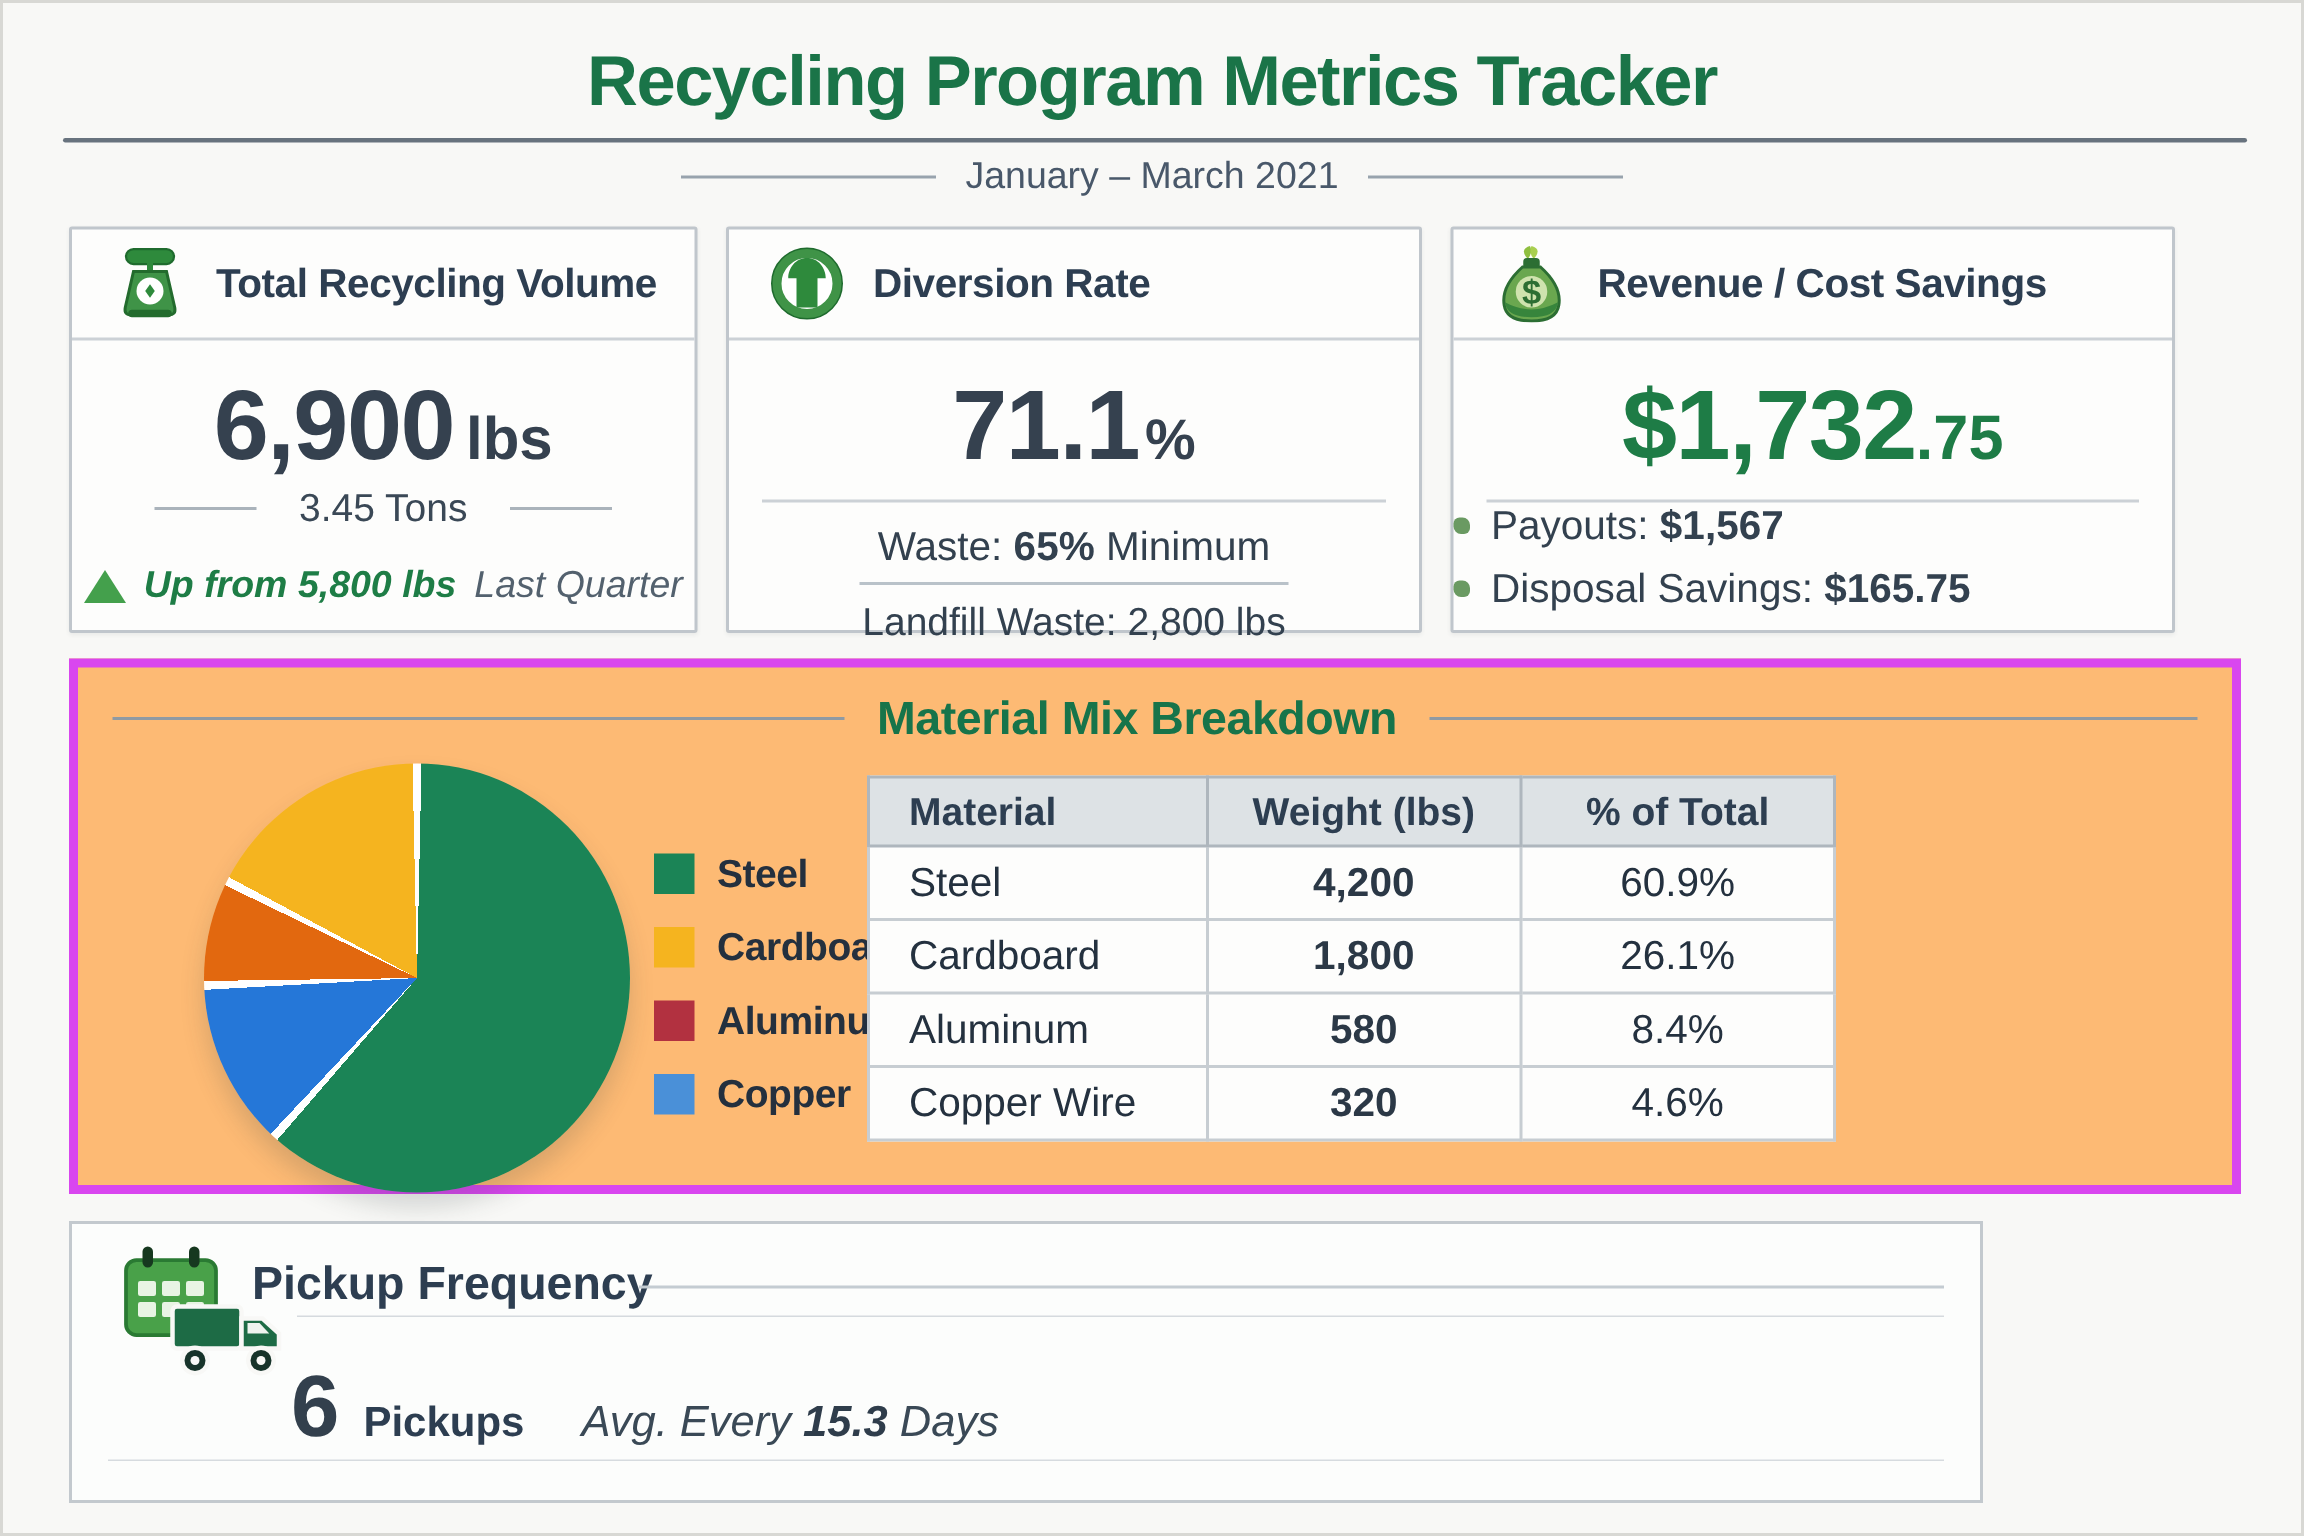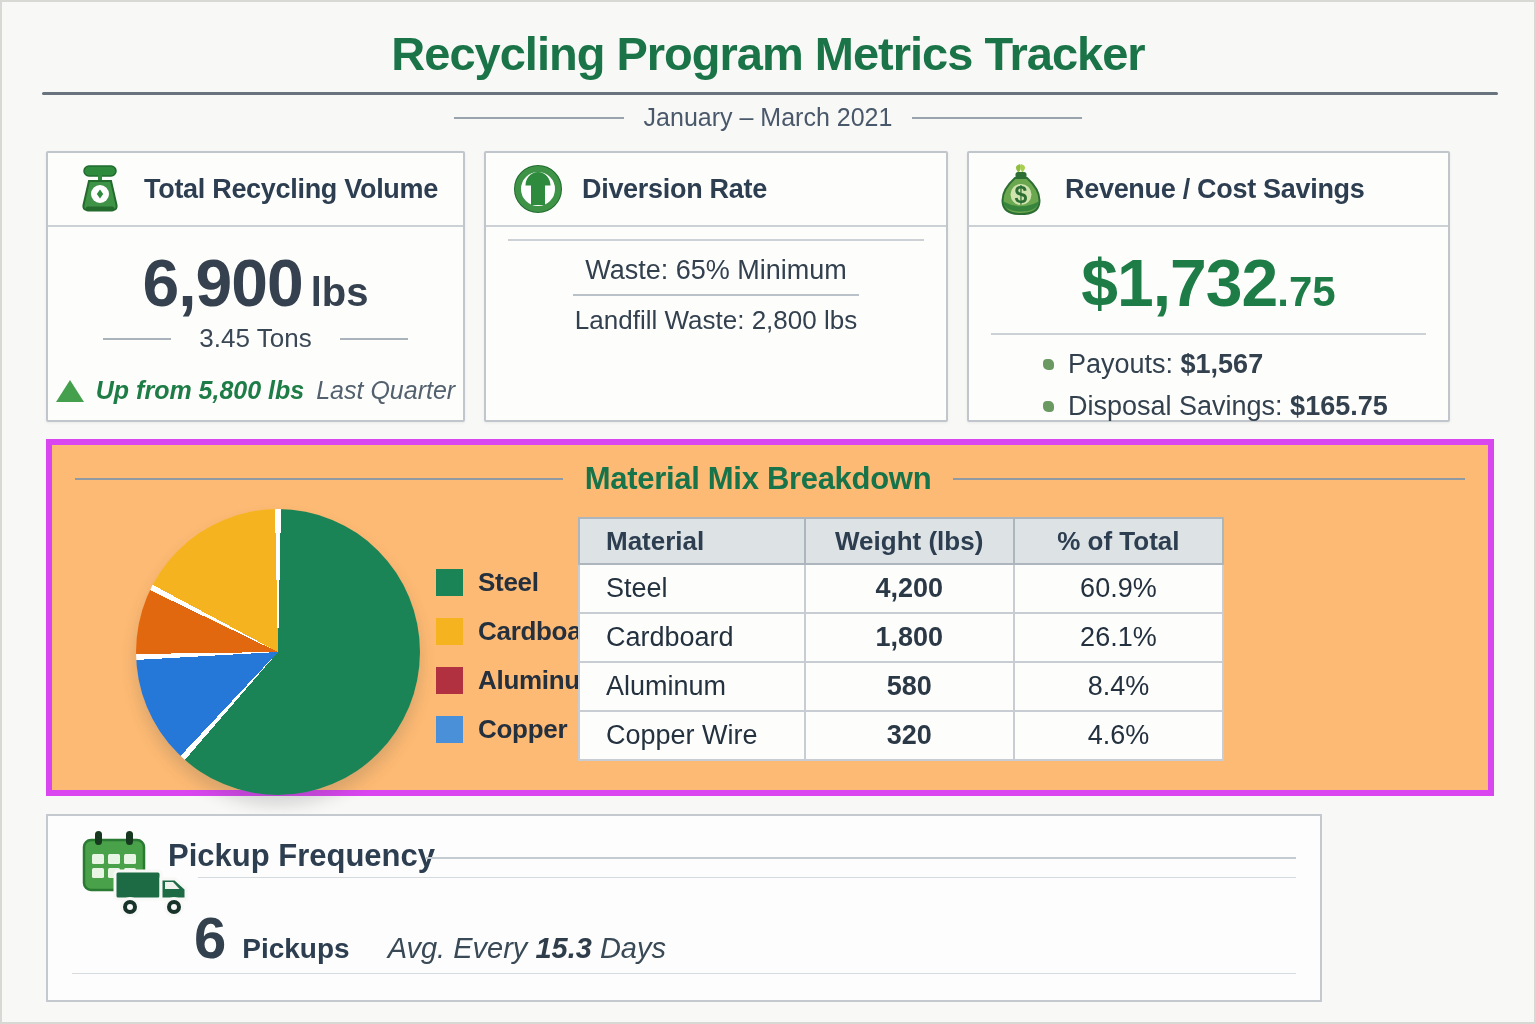--- a/index.html
+++ b/index.html
@@ -71,25 +71,25 @@
     width:0; height:0;
     border-left:14px solid transparent; border-right:14px solid transparent;
     border-bottom:22px solid #44a04c;
   }
   .trend-highlight { font-size:25px; font-style:italic; font-weight:700; color:#1e7d46; }
   .trend-note { font-size:25px; font-style:italic; color:#53616e; }
 
   .inner-divider { margin:12px 22px 0 22px; height:2px; background:#ccd1d6; }
 
   .goal-row { margin-top:14px; text-align:center; font-size:27px; color:#33414f; }
-  .goal-bold { font-weight:400;margin-top:28px; }
+  .goal-bold { font-weight:700;margin-top:28px; }
   .goal-underline { width:286px; height:2px; background:#b9c2c9; margin:8px auto 0 auto; }
   .landfill-row { margin-top:9px; text-align:center; font-size:26px; color:#33414f; }
 
-  .bullet-list { margin-top:14px; padding-left:74px; }
+  .bullet-list { margin-top:0; }
   .bullet-row { display:flex; align-items:center; gap:14px; margin-bottom:11px; }
   .bullet-dot { width:11px; height:11px; border-radius:4px 5px 4px 5px; background:#6a9a62; flex:0 0 auto; }
   .bullet-text { font-size:27px; color:#33414f; }
   .bullet-value { font-weight:700; }
 
   
   .material-section {
     position:absolute; top:437px; left:44px; width:1448px; height:357px;
     background:#fdba74; border:6px solid #d946ef;
   }
@@ -193,20 +193,23 @@
     </div>
 
     <div class="card card-diversion">
       <div class="card-header">
         <svg class="card-icon" viewBox="0 0 52 52">
           <circle cx="26" cy="26" r="23" fill="#ffffff" stroke="#1f6b2e" stroke-width="2"></circle>
           <circle cx="26" cy="26" r="20" fill="#ffffff" stroke="#3f9347" stroke-width="6"></circle>
           <path d="M26 9 C33.5 9 38.5 15.5 38.5 22.5 L33 22.5 L33 42 L19 42 L19 22.5 L13.5 22.5 C13.5 15.5 18.5 9 26 9 Z" fill="#2e8a3c"></path>
         </svg>
         <div class="card-title">Diversion Rate</div>
+      </div>
+      <div class="big-value-row">
+        <span class="big-value">71.1</span><span class="big-unit-pct">%</span>
       </div>
       <div class="inner-divider"></div>
       <div class="goal-row">
         <span>Waste: </span><span class="goal-bold">65%</span><span> Minimum</span>
       </div>
       <div class="goal-underline"></div>
       <div class="landfill-row">Landfill Waste: 2,800 lbs</div>
     </div>
 
     <div class="card card-revenue">

